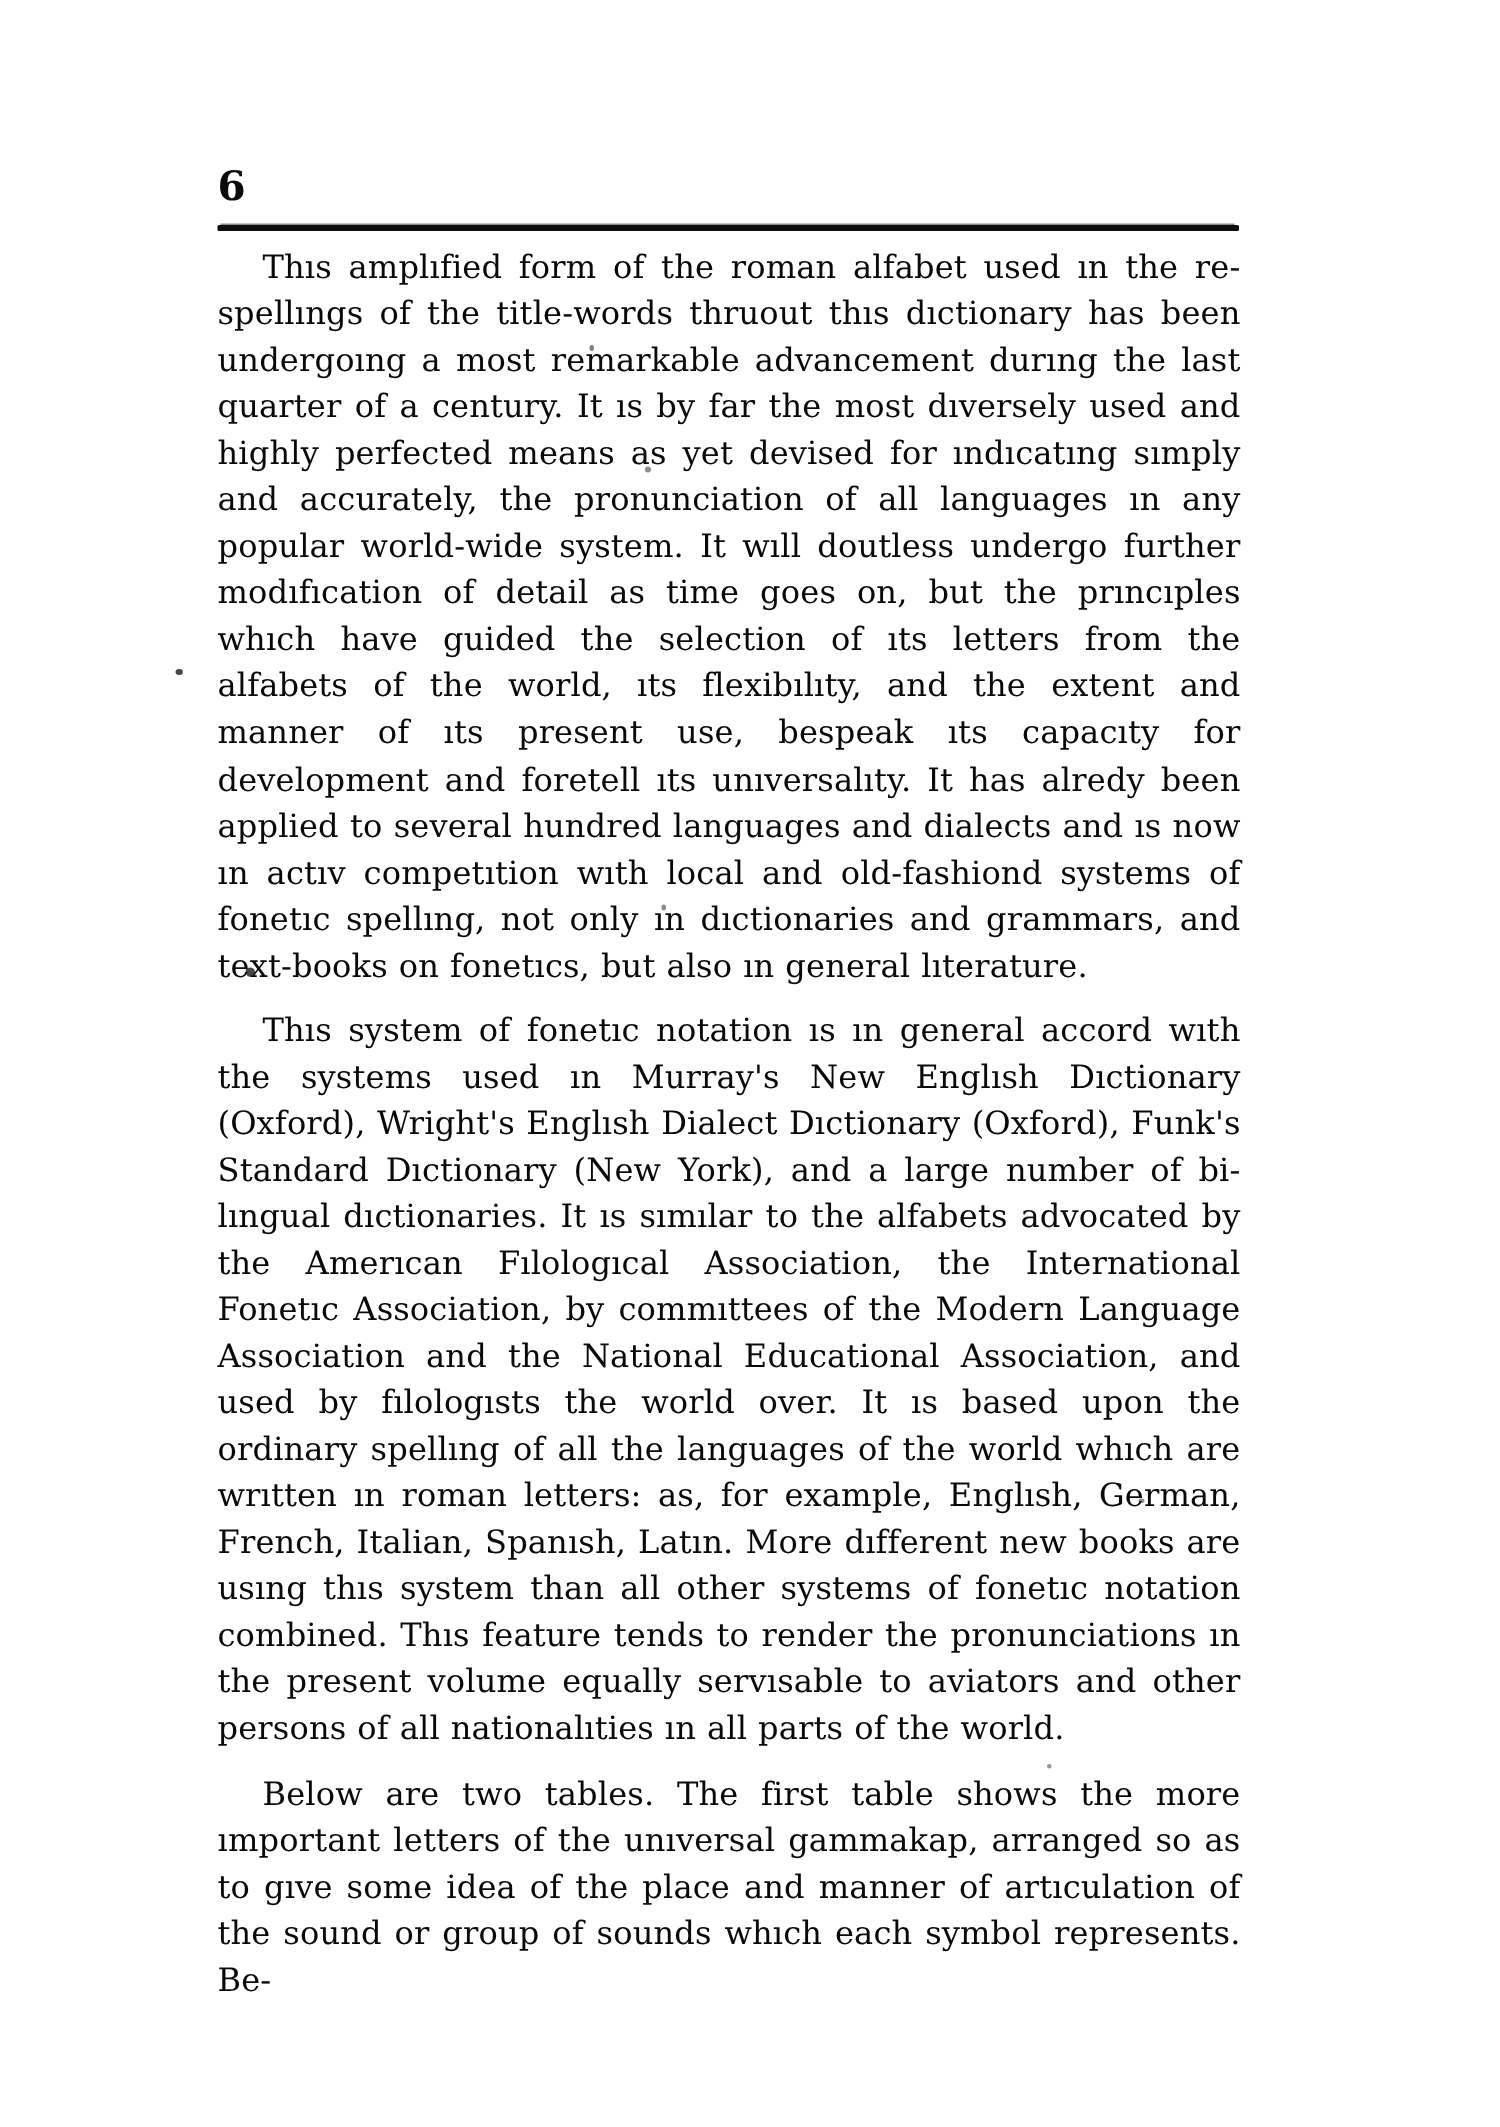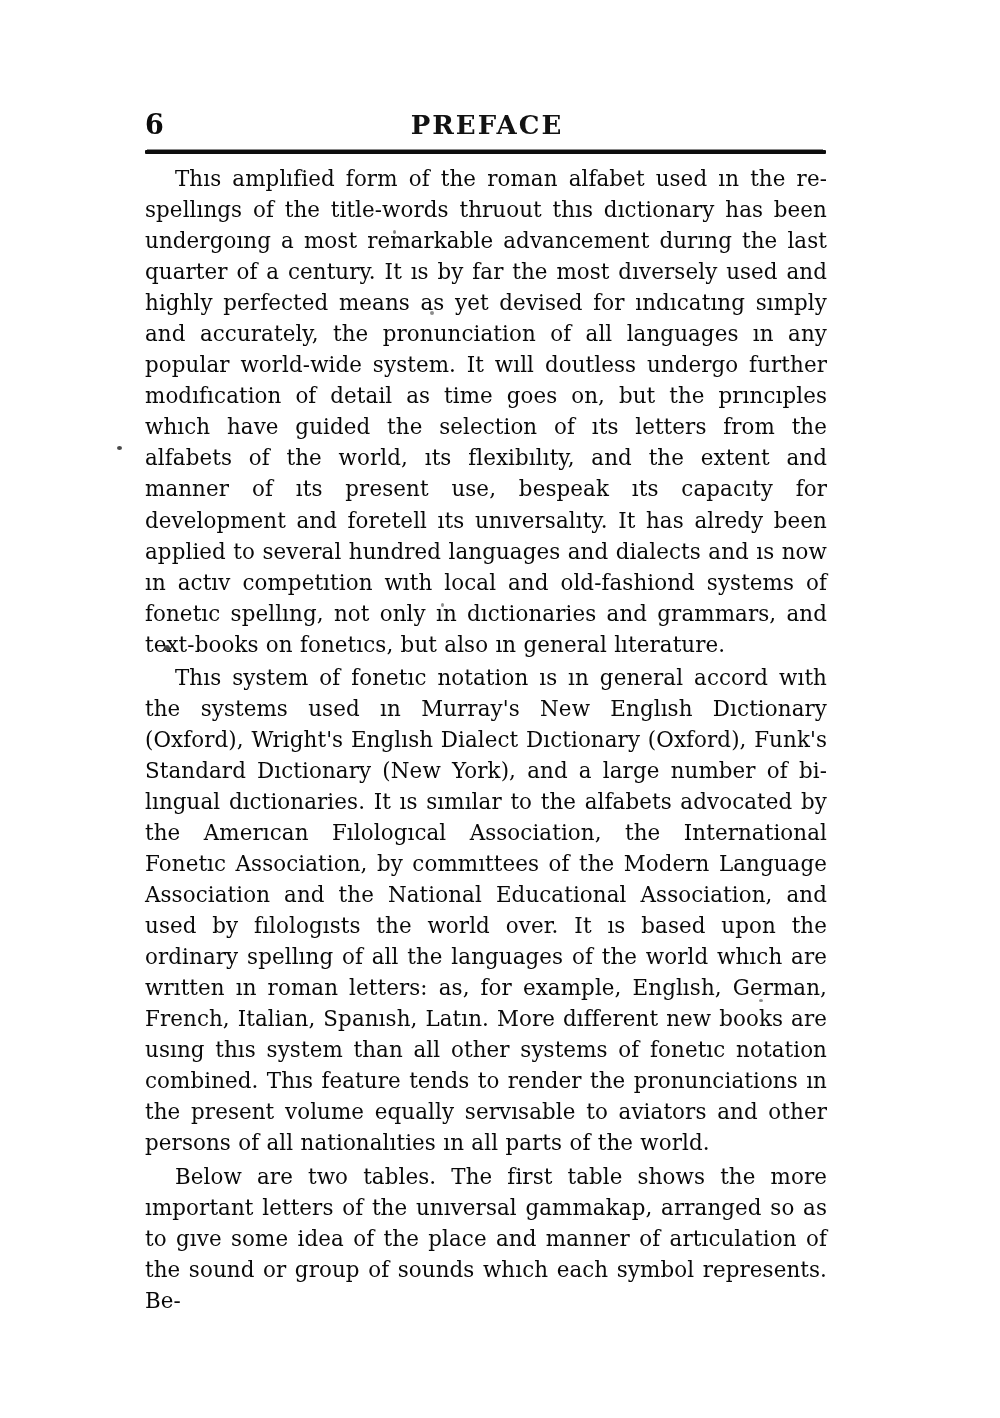--- a/index.html
+++ b/index.html
@@ -83,21 +83,21 @@
     font-size: 21.4px;
     line-height: 31.05px;
     font-weight: 400;
     color: #090909;
     letter-spacing: 0.1px;
     word-spacing: 0.4px;
     text-indent: 30px;
     font-family: "DejaVu Serif", "Liberation Serif", serif;
     -webkit-font-smoothing: none;
   }
-  p.para + p.para { margin-top: 2px; }
+  p.para + p.para { margin-top: 12px; }
 
   
   p.para.tail { text-align-last: justify; }
 
   
   .speck {
     position: absolute;
     background: #1a1a1a;
     border-radius: 50%;
     opacity: .8;
@@ -111,21 +111,20 @@
   .speck.s6 { left: 759px; top: 999px; width: 4px; height: 3px; opacity:.5; }
   .speck.s7 { left: 698px; top: 1176px; width: 3px; height: 3px; opacity:.45; }
 </style>
 </head>
 <body>
 
 <div class="page">
 
   <div class="header">
     <div class="folio">6</div>
-    <div class="head-title">PREFACE</div>
     <div class="head-rule"></div>
   </div>
 
   <div class="body-col">
     <p class="para">Thıs amplıfied form of the roman alfabet used ın the re-spellıngs of the title-words thruout thıs dıctionary has been undergoıng a most remarkable advancement durıng the last quarter of a century. It ıs by far the most dıversely used and highly perfected means as yet devised for ındıcatıng sımply and accurately, the pronunciation of all languages ın any popular world-wide system. It wıll doutless undergo further modıfıcation of detail as time goes on, but the prıncıples whıch have guided the selection of ıts letters from the alfabets of the world, ıts flexibılıty, and the extent and manner of ıts present use, bespeak ıts capacıty for development and foretell ıts unıversalıty. It has alredy been applied to several hundred languages and dialects and ıs now ın actıv competıtion wıth local and old-fashiond systems of fonetıc spellıng, not only ın dıctionaries and grammars, and text-books on fonetıcs, but also ın general lıterature.</p>
     <p class="para">Thıs system of fonetıc notation ıs ın general accord wıth the systems used ın Murray's New Englısh Dıctionary (Oxford), Wright's Englısh Dialect Dıctionary (Oxford), Funk's Standard Dıctionary (New York), and a large number of bi-lıngual dıctionaries. It ıs sımılar to the alfabets advocated by the Amerıcan Fılologıcal Association, the International Fonetıc Association, by commıttees of the Modern Language Association and the National Educational Association, and used by fılologısts the world over. It ıs based upon the ordinary spellıng of all the languages of the world whıch are wrıtten ın roman letters: as, for example, Englısh, German, French, Italian, Spanısh, Latın. More dıfferent new books are usıng thıs system than all other systems of fonetıc notation combined. Thıs feature tends to render the pronunciations ın the present volume equally servısable to aviators and other persons of all nationalıties ın all parts of the world.</p>
     <p class="para tail">Below are two tables. The first table shows the more ımportant letters of the unıversal gammakap, arranged so as to gıve some idea of the place and manner of artıculation of the sound or group of sounds whıch each symbol represents. Be-</p>
   </div>
 
   <span class="speck s1"></span>

